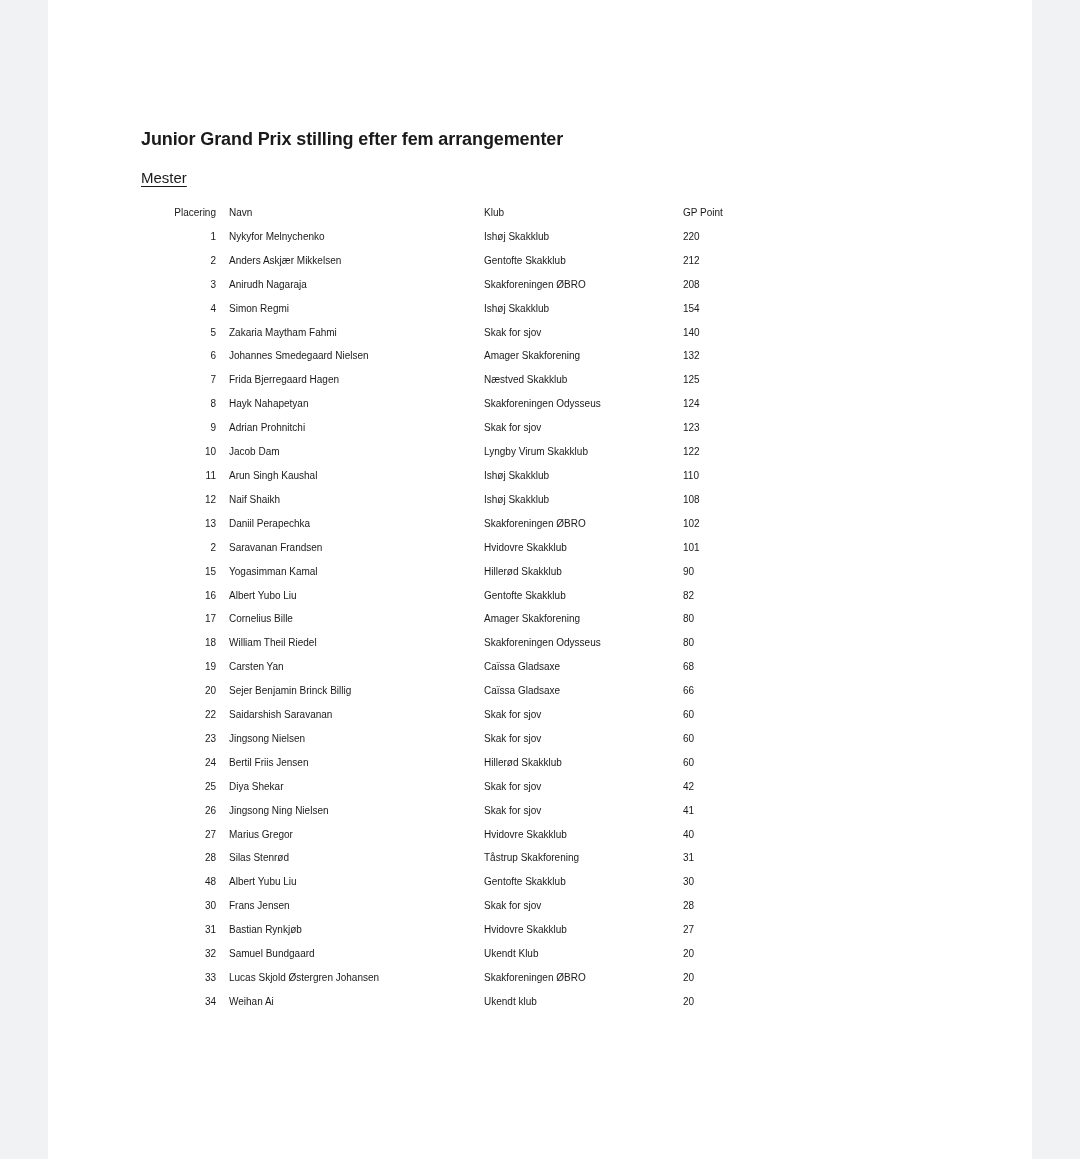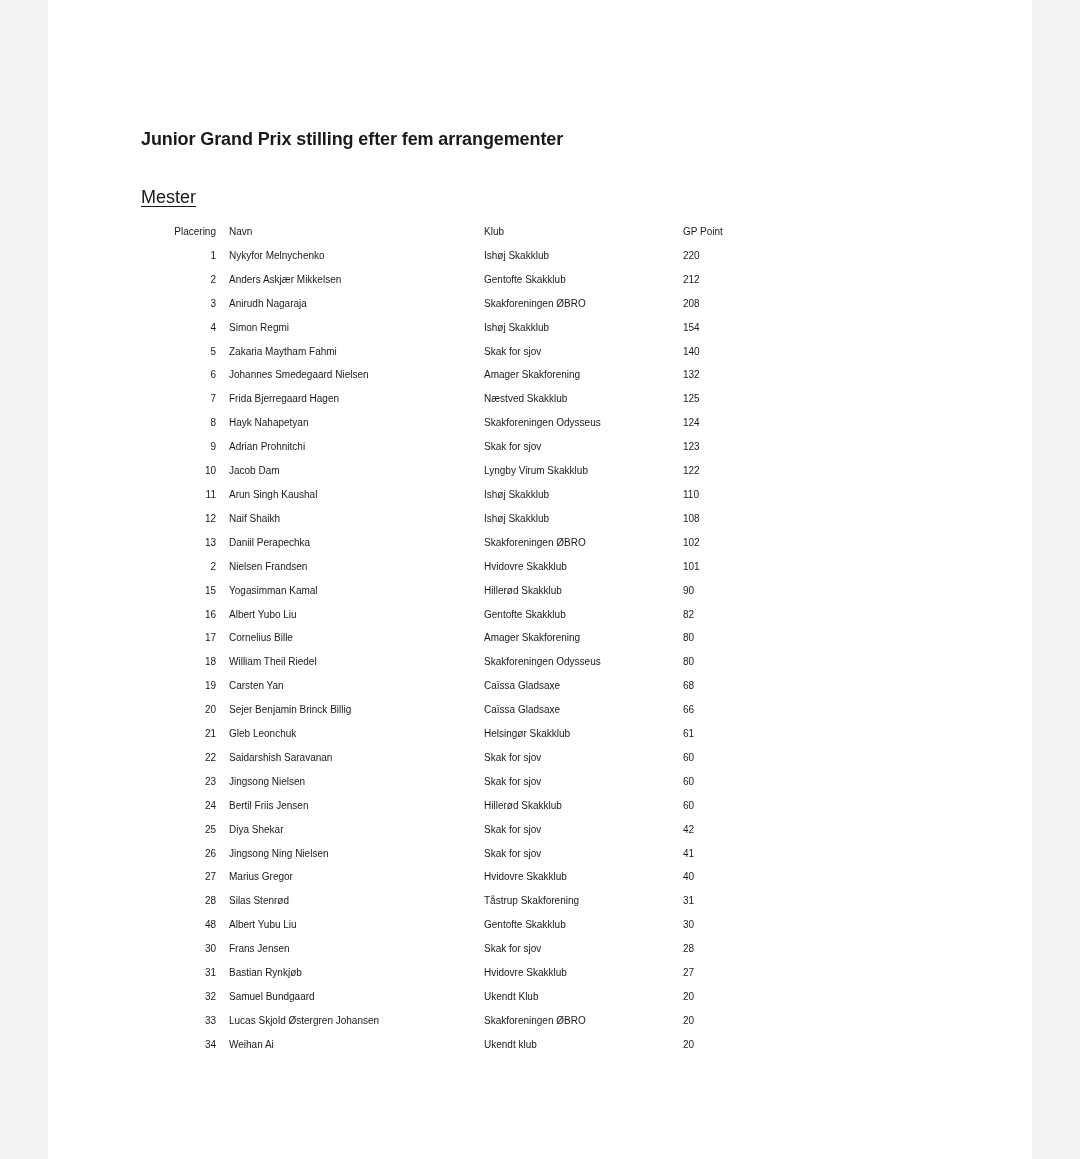--- a/index.html
+++ b/index.html
@@ -23,22 +23,22 @@
   .content { padding: 127px 0 0 93px; }
   .doc-title {
     margin: 0;
     font-size: 18px;
     font-weight: bold;
     line-height: 24px;
     letter-spacing: -0.1px;
     white-space: nowrap;
   }
   .section-heading {
-    margin: 34px 0 0 0;
-    font-size: 18px;
+    margin: 15px 0 0 0;
+    font-size: 15px;
     line-height: 24px;
     width: fit-content;
     text-decoration: underline;
     text-underline-offset: 3px;
   }
   .standings { margin-top: 11px; font-size: 10px; line-height: 23.9px; }
   .trow {
     display: grid;
     grid-template-columns: 75px 268px 199px 61px;
     white-space: nowrap;
@@ -156,21 +156,21 @@
 
   <div class="trow">
     <div class="c-pl">13</div>
     <div class="c-navn">Daniil Perapechka</div>
     <div class="c-klub">Skakforeningen ØBRO</div>
     <div class="c-gp">102</div>
   </div>
 
   <div class="trow">
     <div class="c-pl">2</div>
-    <div class="c-navn">Nielsen Frandsen</div>
+    <div class="c-navn">Saravanan Frandsen</div>
     <div class="c-klub">Hvidovre Skakklub</div>
     <div class="c-gp">101</div>
   </div>
 
   <div class="trow">
     <div class="c-pl">15</div>
     <div class="c-navn">Yogasimman Kamal</div>
     <div class="c-klub">Hillerød Skakklub</div>
     <div class="c-gp">90</div>
   </div>
@@ -203,26 +203,20 @@
     <div class="c-gp">68</div>
   </div>
 
   <div class="trow">
     <div class="c-pl">20</div>
     <div class="c-navn">Sejer Benjamin Brinck Billig</div>
     <div class="c-klub">Caïssa Gladsaxe</div>
     <div class="c-gp">66</div>
   </div>
 
-  <div class="trow">
-    <div class="c-pl">21</div>
-    <div class="c-navn">Gleb Leonchuk</div>
-    <div class="c-klub">Helsingør Skakklub</div>
-    <div class="c-gp">61</div>
-  </div>
 
   <div class="trow">
     <div class="c-pl">22</div>
     <div class="c-navn">Saidarshish Saravanan</div>
     <div class="c-klub">Skak for sjov</div>
     <div class="c-gp">60</div>
   </div>
 
   <div class="trow">
     <div class="c-pl">23</div>

